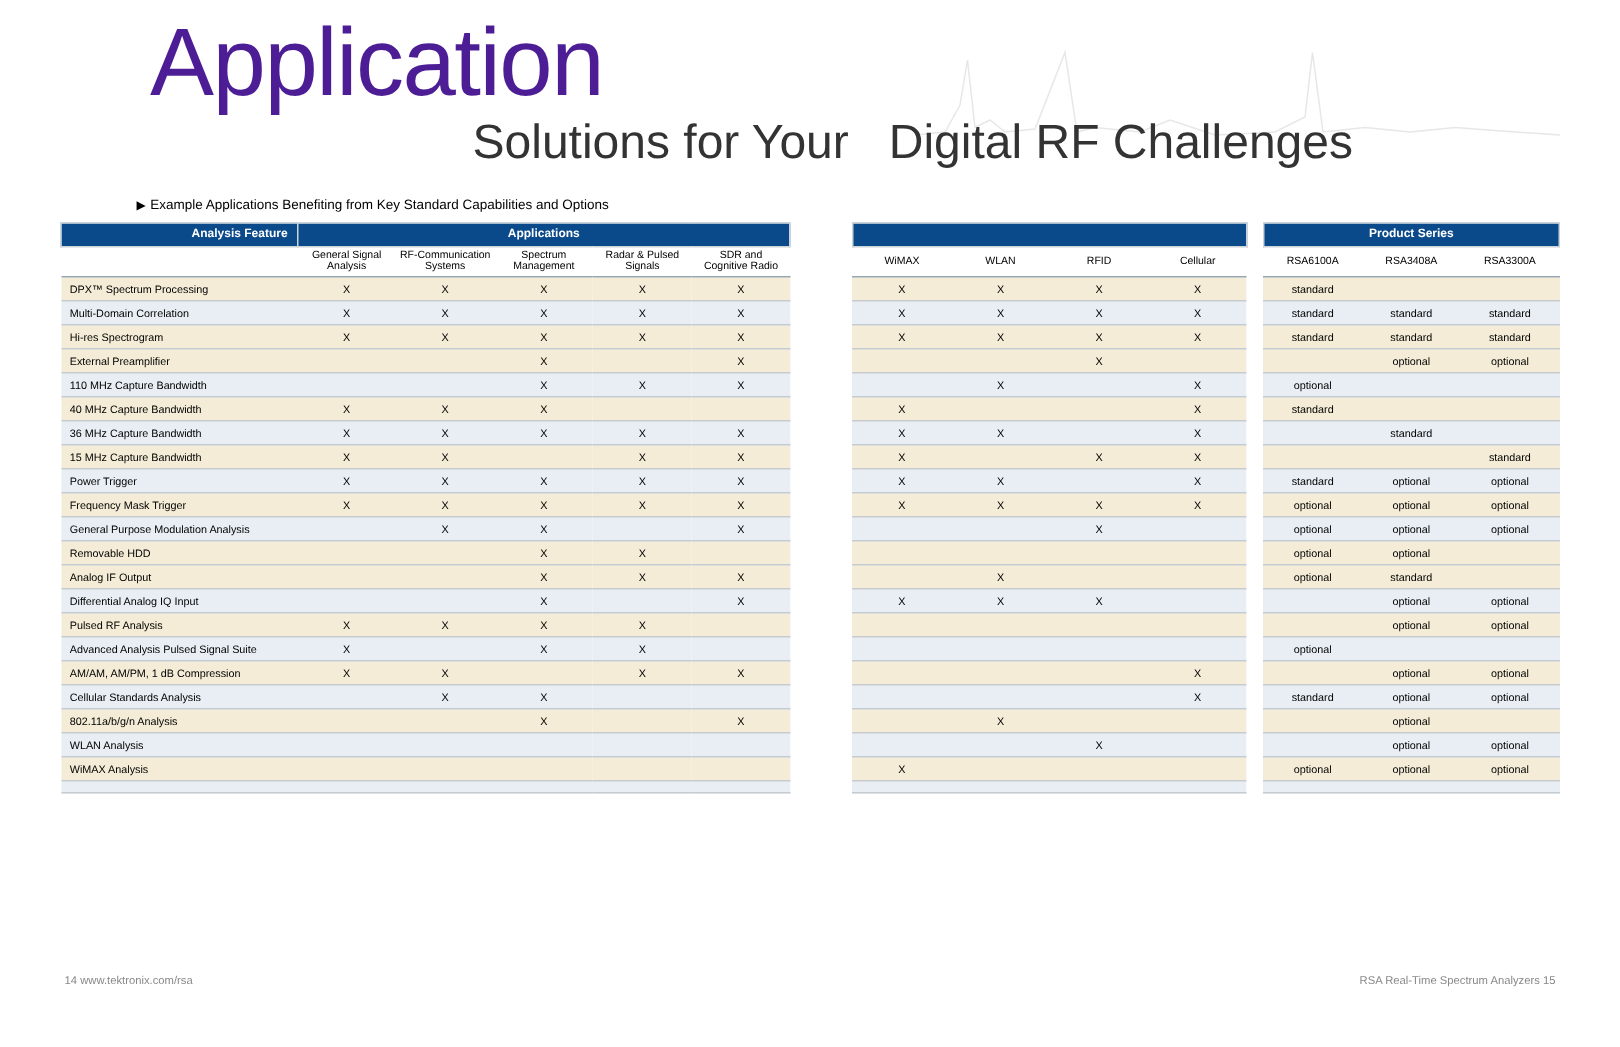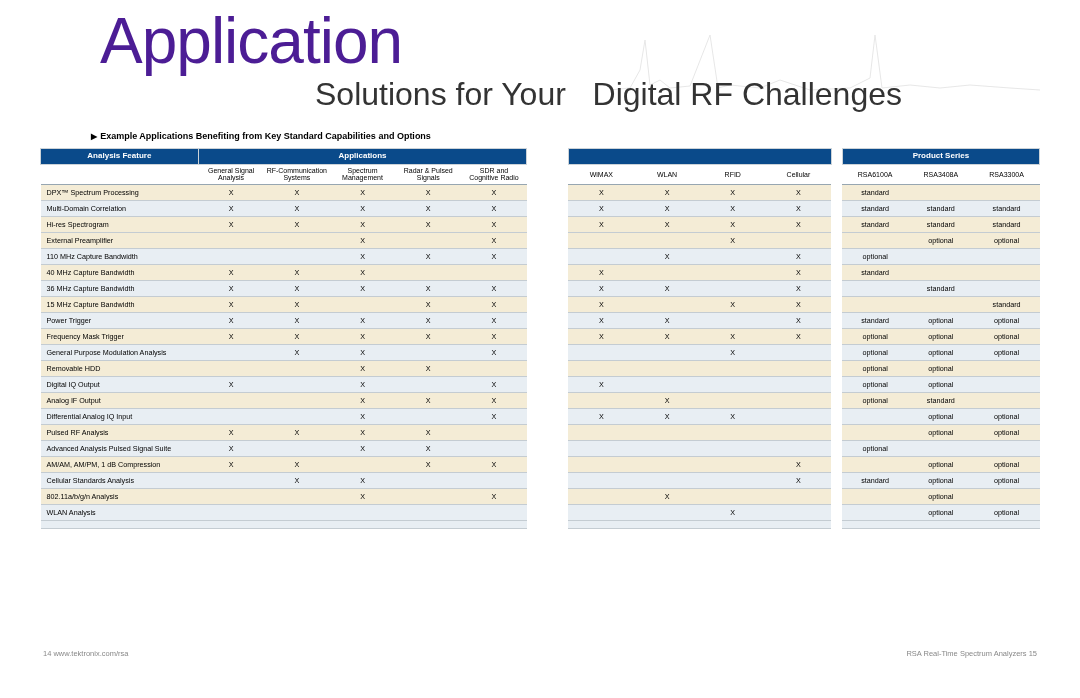--- a/index.html
+++ b/index.html
@@ -27,21 +27,21 @@
     position: absolute;
     top: 76px; left: 275px;
     font-size: 32px;
     font-weight: 400;
     color: #333;
   }
   .example-line {
     position: absolute;
     top: 131px; left: 3px;
     font-size: 9px;
-    font-weight: 700;
+    font-weight: 400;
     color: #000;
     padding-left: 48px;
   }
   .example-line .arrow { font-size: 8px; margin-right: 3px; }
   .table-wrap {
     position: absolute;
     top: 148px; left: 0; right: 0;
   }
   table {
     border-collapse: collapse;
@@ -52,21 +52,21 @@
   col.c-app  { width: 60px; }
   col.c-gap1 { width: 38px; }
   col.c-gap2 { width: 10px; }
   col.c-ps   { width: 60px; }
   td, th { font-size: 7.2px; line-height: 1.1; }
   .group-head td { height: 15px; }
   .group-head .gh {
     background: #0a4a8a;
     color: #fff;
     font-weight: 700;
-    text-align: center;
+    text-align: right;
     padding: 3px 6px;
     font-size: 8px;
     border: 1px solid #ccd3d8;
   }
   .group-head .gh.center { text-align: center; }
   .colhead td {
     text-align: center;
     font-weight: 400;
     padding: 2px 0;
     color: #000;
@@ -370,37 +370,20 @@
             <td class="spacer"></td>
             <td></td>
             <td></td>
             <td></td>
             <td></td>
             <td class="spacer"></td>
             <td class="ps">optional</td>
             <td class="ps">optional</td>
             <td class="ps"></td>
           </tr>
-          <tr class="row odd">
-            <td class="first">Digital IQ Output</td>
-            <td>X</td>
-            <td></td>
-            <td>X</td>
-            <td></td>
-            <td>X</td>
-            <td class="spacer"></td>
-            <td>X</td>
-            <td></td>
-            <td></td>
-            <td></td>
-            <td class="spacer"></td>
-            <td class="ps">optional</td>
-            <td class="ps">optional</td>
-            <td class="ps"></td>
-          </tr>
           <tr class="row even">
             <td class="first">Analog IF Output</td>
             <td></td>
             <td></td>
             <td>X</td>
             <td>X</td>
             <td>X</td>
             <td class="spacer"></td>
             <td></td>
             <td>X</td>
@@ -520,20 +503,37 @@
             <td></td>
             <td></td>
             <td></td>
             <td class="spacer"></td>
             <td></td>
             <td></td>
             <td>X</td>
             <td></td>
             <td class="spacer"></td>
             <td class="ps"></td>
+            <td class="ps">optional</td>
+            <td class="ps">optional</td>
+          </tr>
+          <tr class="row even">
+            <td class="first">WiMAX Analysis</td>
+            <td></td>
+            <td></td>
+            <td></td>
+            <td></td>
+            <td></td>
+            <td class="spacer"></td>
+            <td>X</td>
+            <td></td>
+            <td></td>
+            <td></td>
+            <td class="spacer"></td>
+            <td class="ps">optional</td>
             <td class="ps">optional</td>
             <td class="ps">optional</td>
           </tr>
         </tbody>
 
       <tbody>
           <tr class="closing-bar">
         <td colspan="6"></td>
             <td class="spacer"></td>
             <td colspan="4"></td>

